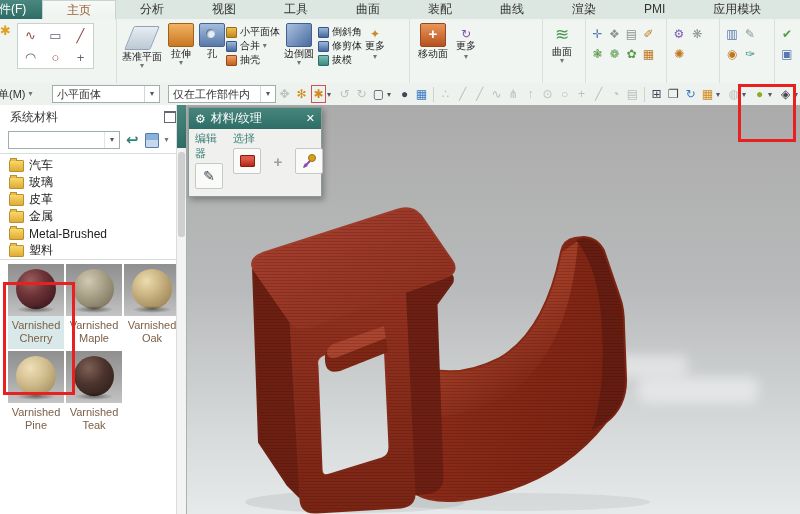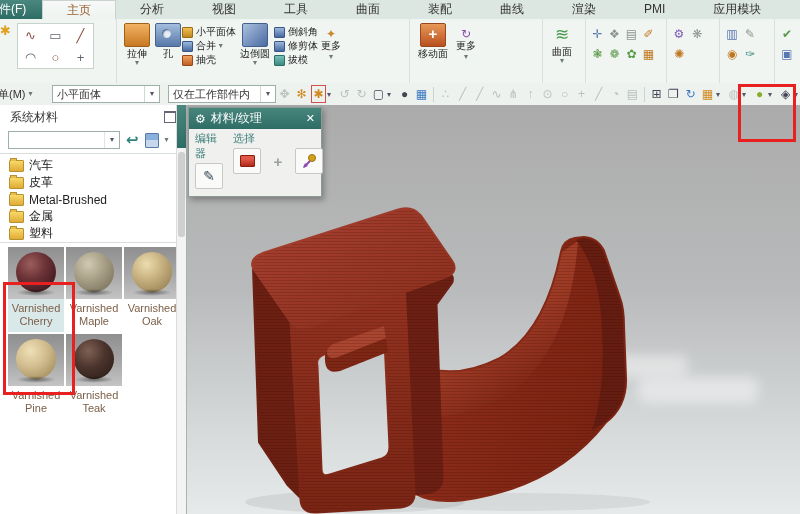--- a/index.html
+++ b/index.html
@@ -149,20 +149,25 @@
         <span>◠</span>
         <span>○</span>
         <span>+</span>
       </div>
       <div class="grp-label">
           <span>直接草图</span>
         </div>
     </div>
 
     <div class="rgroup" style="width:286px">
+      <div class="bb">
+          <div class="ic ic-plane"></div>
+          <span>基准平面</span>
+          <span class="dd"></span>
+        </div>
       <div class="bb" style="width:34px">
           <div class="ic ic-extrude"></div>
           <span>拉伸</span>
           <span class="dd"></span>
         </div>
       <div class="bb" style="width:28px">
           <div class="ic ic-hole"></div>
           <span>孔</span>
         </div>
       <div class="sstack">
@@ -434,29 +439,33 @@
       <span class="gridicn"></span>
       <span class="dd"></span>
     </div>
     <div class="sb-tree">
       <div class="trow">
           <span class="folder"></span>
           <span>汽车</span>
         </div>
       <div class="trow">
           <span class="folder"></span>
+          <span>玻璃</span>
+        </div>
+      <div class="trow">
+          <span class="folder"></span>
           <span>皮革</span>
+        </div>
+      <div class="trow">
+          <span class="folder"></span>
+          <span>金属</span>
         </div>
       <div class="trow">
           <span class="folder"></span>
           <span>Metal-Brushed</span>
-        </div>
-      <div class="trow">
-          <span class="folder"></span>
-          <span>金属</span>
         </div>
       <div class="trow">
           <span class="folder"></span>
           <span>塑料</span>
         </div>
     </div>
     <div class="swatches">
       <div class="mat-tile selected">
         <div class="mat-img">
             <div class="sphere sp-cherry"></div>

